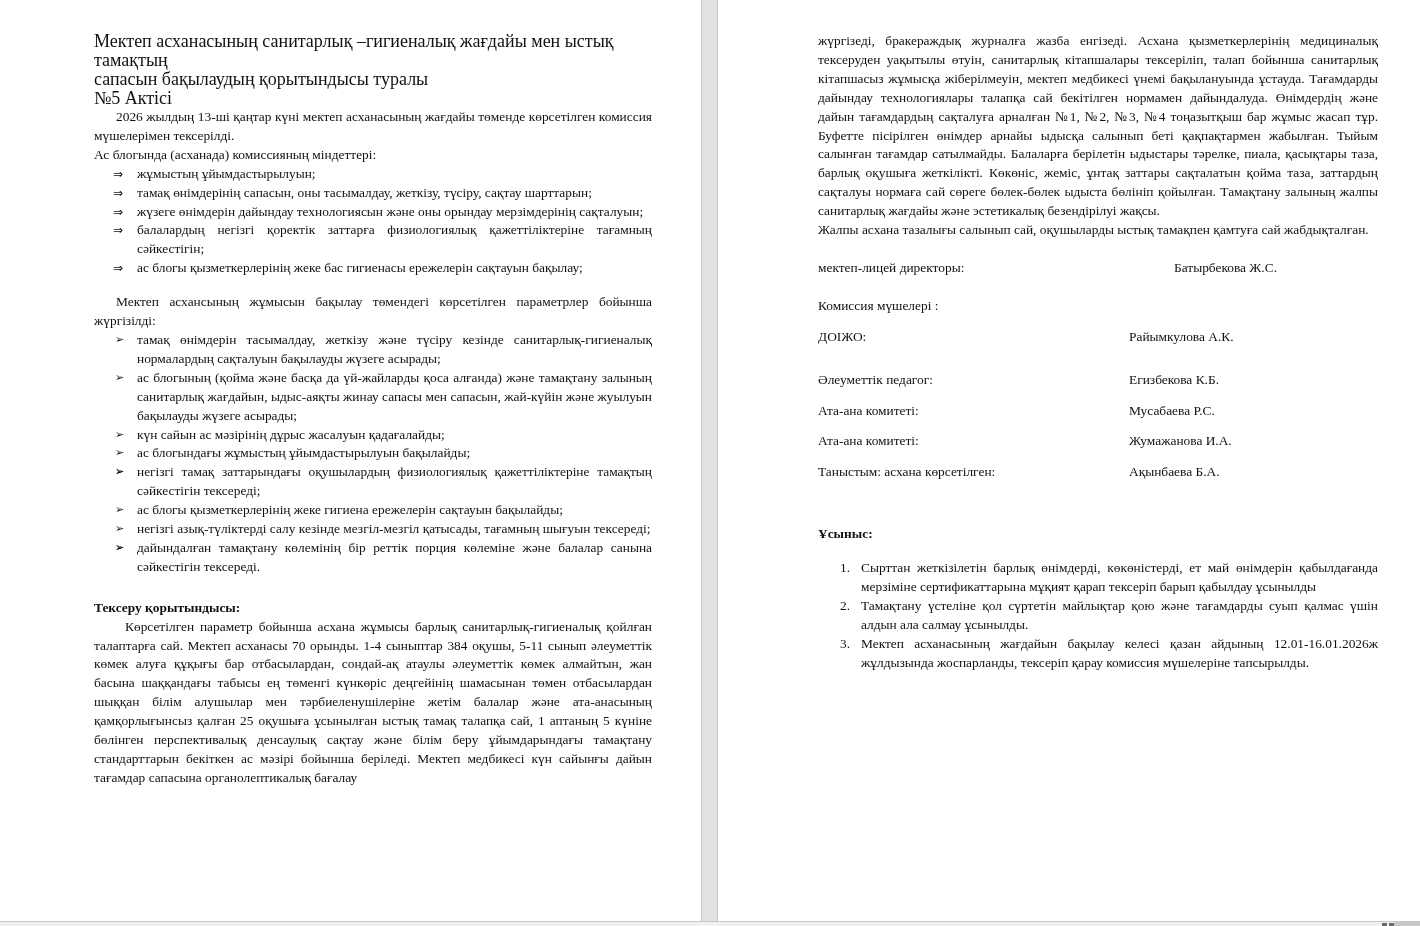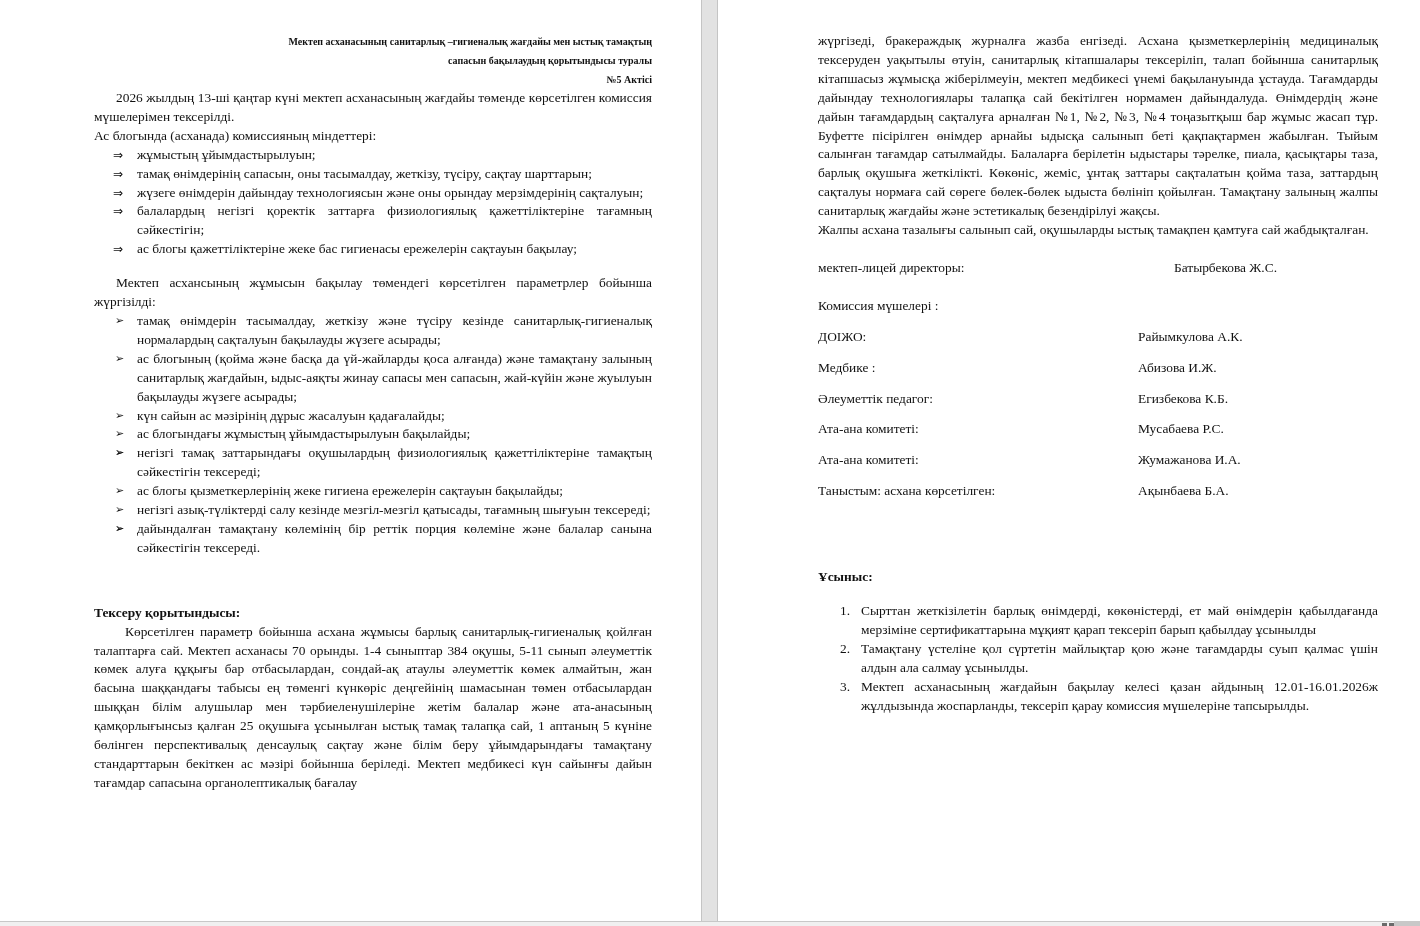--- a/index.html
+++ b/index.html
@@ -55,21 +55,21 @@
       position: absolute;
       font-size: 13.4px;
       line-height: 18.9px;
     }
     .left-content { left: 94px; top: 32px; width: 558px; }
     .right-content { left: 99px; top: 32px; width: 560px; }
 
     p { margin: 0; }
     .justify { text-align: justify; }
     .title {
-      font-weight: bold; text-align: right; font-size: 10px;
+      font-weight: normal; text-align: left; font-size: 18px;
       line-height: 19px;
     }
     .indent { text-indent: 22px; }
     .indent2 { text-indent: 31px; }
 
     ul.arrows, ul.chevrons {
       list-style: none; margin: 0; padding: 0;
     }
     ul.arrows li, ul.chevrons li {
       position: relative;
@@ -80,28 +80,28 @@
       position: absolute; left: 19px; top: 0;
       font-family: "DejaVu Sans", sans-serif;
       font-size: 12px;
     }
     ul.chevrons li .bullet { left: 21px; font-size: 11px; }
 
     .spacer-sm { height: 15px; }
     .spacer-md { height: 19px; }
     .spacer-lg { height: 22px; }
 
-    .bold { font-weight: bold; margin-top: 24px; }
+    .bold { font-weight: bold; }
 
     .sig-row {
       position: relative;
       height: 18.9px;
     }
     .sig-role { position: absolute; left: 0; top: 0; }
-    .sig-name { position: absolute; left: 320px; top: 0; }
+    .sig-name { position: absolute; left: 311px; top: 0; }
     .sig-name.chair { left: 356px; text-align: right; }
 
     ol.proposals {
       margin: 0; padding: 0;
       list-style: none;
     }
     ol.proposals li {
       position: relative;
       padding-left: 43px;
       text-align: justify;
@@ -122,21 +122,21 @@
       <p class="title">№5 Актісі</p>
 
       <p class="justify indent">2026 жылдың 13-ші қаңтар күні мектеп асханасының жағдайы төменде көрсетілген комиссия мүшелерімен тексерілді.</p>
       <p>Ас блогында (асханада) комиссияның міндеттері:</p>
 
       <ul class="arrows">
         <li><span class="bullet">⇒</span><span>жұмыстың ұйымдастырылуын;</span></li>
         <li><span class="bullet">⇒</span><span>тамақ өнімдерінің сапасын, оны тасымалдау, жеткізу, түсіру, сақтау шарттарын;</span></li>
         <li><span class="bullet">⇒</span><span>жүзеге өнімдерін дайындау технологиясын және оны орындау мерзімдерінің сақталуын;</span></li>
         <li><span class="bullet">⇒</span><span>балалардың негізгі қоректік заттарға физиологиялық қажеттіліктеріне тағамның сәйкестігін;</span></li>
-        <li><span class="bullet">⇒</span><span>ас блогы қажеттіліктеріне жеке бас гигиенасы ережелерін сақтауын бақылау;</span></li>
+        <li><span class="bullet">⇒</span><span>ас блогы қызметкерлерінің жеке бас гигиенасы ережелерін сақтауын бақылау;</span></li>
       </ul>
 
       <div class="spacer-sm"></div>
 
       <p class="justify indent">Мектеп  асхансының жұмысын бақылау төмендегі көрсетілген параметрлер бойынша жүргізілді:</p>
 
       <ul class="chevrons">
         <li><span class="bullet">➢</span><span>тамақ өнімдерін тасымалдау, жеткізу және түсіру кезінде санитарлық-гигиеналық нормалардың сақталуын бақылауды жүзеге асырады;</span></li>
         <li><span class="bullet">➢</span><span>ас блогының (қойма және басқа да үй-жайларды қоса алғанда) және тамақтану залының санитарлық жағдайын, ыдыс-аяқты жинау сапасы мен сапасын, жай-күйін және жуылуын бақылауды жүзеге асырады;</span></li>
         <li><span class="bullet">➢</span><span>күн сайын ас мәзірінің дұрыс жасалуын қадағалайды;</span></li>
@@ -173,24 +173,20 @@
       <div class="spacer-md"></div>
 
       <p>Комиссия мүшелері :</p>
 
       <div style="height:12px"></div>
       <div class="sig-row">
         <span class="sig-role">ДОІЖО:</span>
         <span class="sig-name">Райымкулова А.К.</span>
       </div>
       <div style="height:12px"></div>
-      <div class="sig-row">
-        <span class="sig-role">Медбике :</span>
-        <span class="sig-name">Абизова И.Ж.</span>
-      </div>
       <div style="height:12px"></div>
       <div class="sig-row">
         <span class="sig-role">Әлеуметтік педагог:</span>
         <span class="sig-name">Егизбекова К.Б.</span>
       </div>
       <div style="height:12px"></div>
       <div class="sig-row">
         <span class="sig-role">Ата-ана комитеті:</span>
         <span class="sig-name">Мусабаева Р.С.</span>
       </div>

